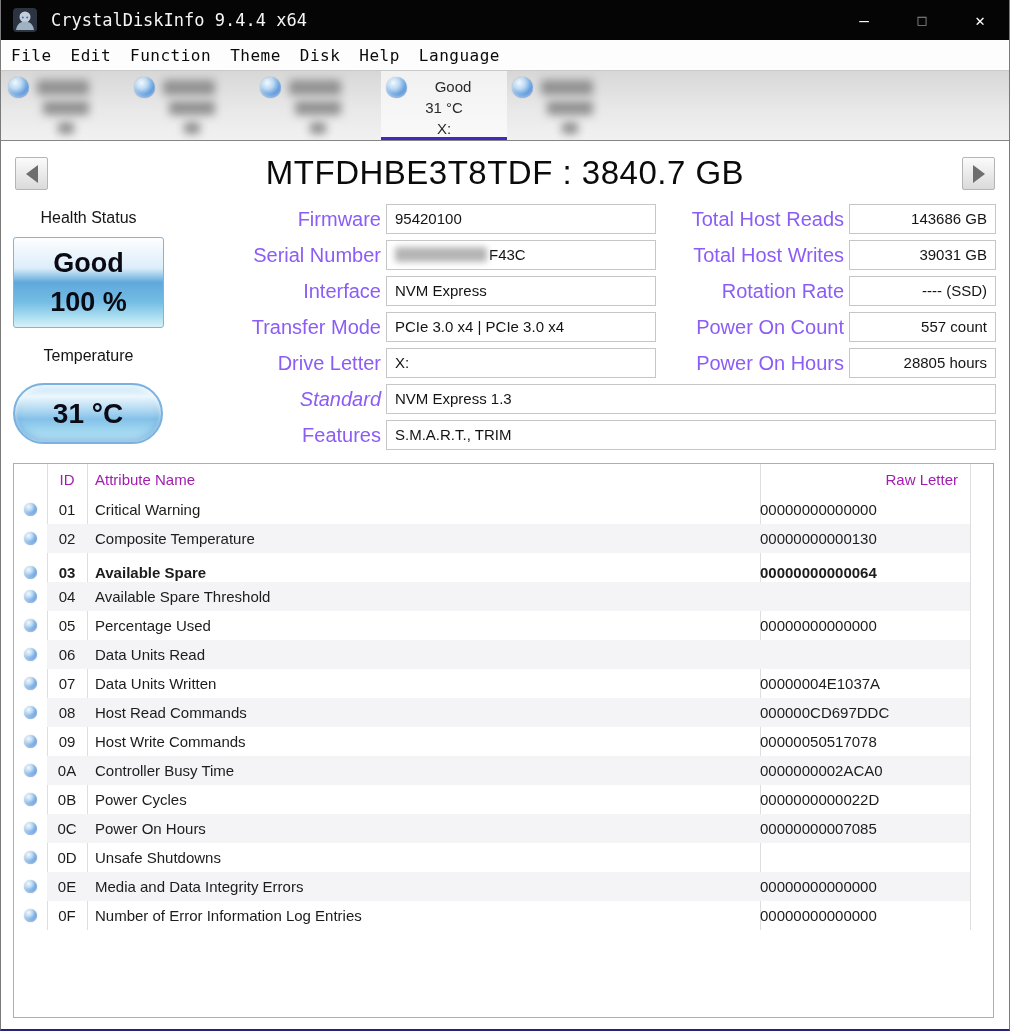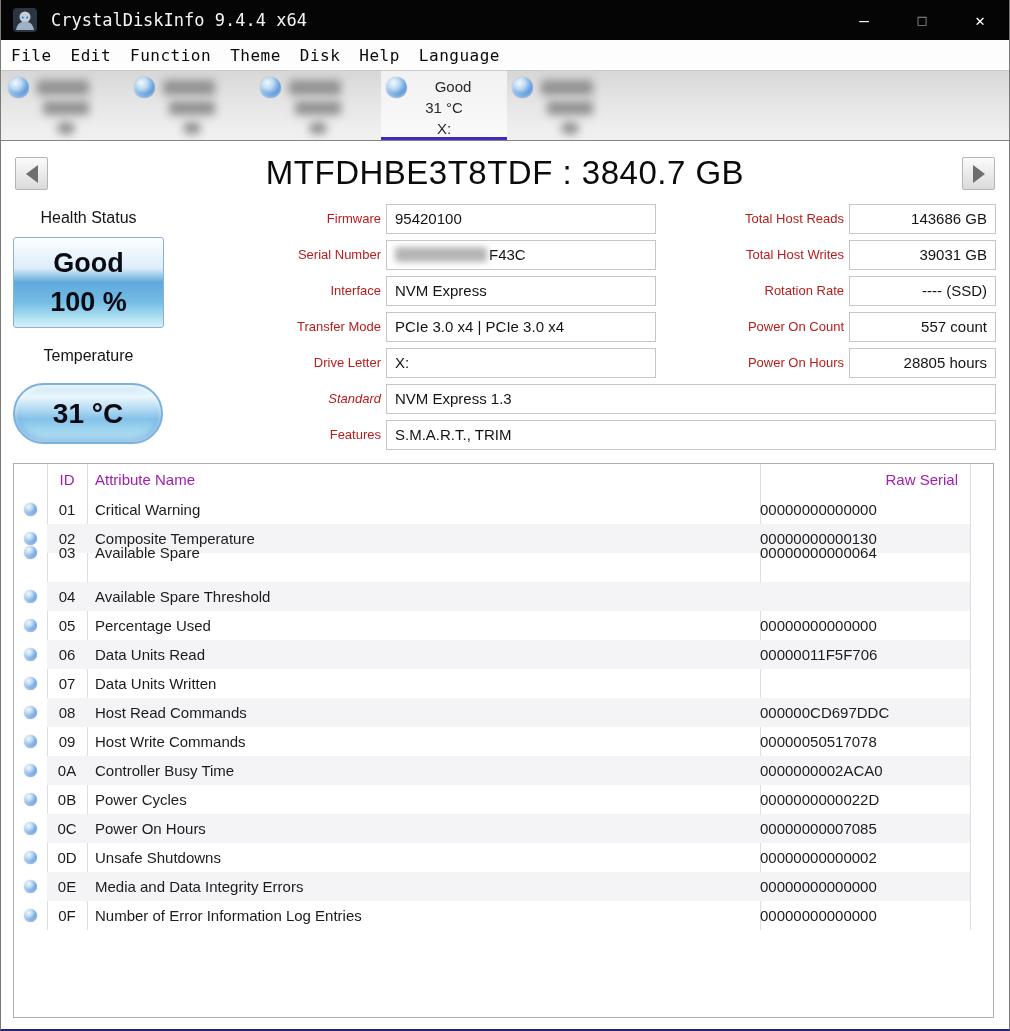--- a/index.html
+++ b/index.html
@@ -74,21 +74,21 @@
     font-size:27px; font-weight:700; color:#0a0a14; line-height:39px;
   }
   .temp-pill {
     position:absolute; left:12px; top:242px; width:150px; height:61px;
     border-radius:31px; border:2px solid #79b2e0;
     background:linear-gradient(180deg,#bfe0f5 0%, #ecf7fd 20%, #a5d3ef 48%, #84c1e9 60%, #a9ddf2 85%, #d2effa 100%);
     box-shadow:inset 0 3px 5px rgba(255,255,255,.8), inset 0 -4px 7px rgba(90,150,210,.55);
     display:flex; align-items:center; justify-content:center;
     font-size:28px; font-weight:700; color:#0a0a14;
   }
-  .f-label { position:absolute; height:30px; line-height:30px; text-align:right; font-size:13px; color:#b91c1c; white-space:nowrap; }
+  .f-label { position:absolute; height:30px; line-height:30px; text-align:right; font-size:20px; color:#8b5cf6; white-space:nowrap; }
   .f-box {
     position:absolute; height:30px; line-height:28px; background:#fff;
     border:1px solid #c6c6c6; font-size:15px; color:#141414;
     padding:0 8px; white-space:nowrap; overflow:hidden;
   }
   .f-box.right { text-align:right; }
   .redacted-block { display:inline-block; width:92px; height:15px; background:#b5b5b5; filter:blur(3px); border-radius:2px; vertical-align:-2px; margin-right:2px; }
   
   .smart-table {
     position:absolute; left:12px; top:322px; width:981px; height:555px;
@@ -219,36 +219,36 @@
         <div class="f-box right" style="left:848px; width:147px; top:207px;">28805 hours</div>
       </div>
 
     <div class="smart-table" id="smart-table">
       <div class="colline" style="left:33px;"></div>
       <div class="colline" style="left:73px;"></div>
       <div class="colline" style="left:746px;"></div>
       <div class="colline" style="left:956px;"></div>
       <div class="thead-cell" style="left:33px; width:40px; text-align:center;">ID</div>
       <div class="thead-cell" style="left:81px;">Attribute Name</div>
-      <div class="thead-cell" style="left:746px; width:204px; text-align:right; padding-right:6px;">Raw Serial</div>
+      <div class="thead-cell" style="left:746px; width:204px; text-align:right; padding-right:6px;">Raw Letter</div>
       <div id="smart-rows">
           <div class="t-row" style="top:31px;">
             <div class="orb t-orb"></div>
             <div class="t-id">01</div>
             <div class="t-name">Critical Warning</div>
             <div class="t-raw">00000000000000</div>
           </div>
           <div class="t-row" style="top:60px;">
             <div class="t-stripe"></div>
             <div class="orb t-orb"></div>
             <div class="t-id">02</div>
             <div class="t-name">Composite Temperature</div>
             <div class="t-raw">00000000000130</div>
           </div>
-          <div class="t-row" style="top:74px;">
+          <div class="t-row" style="top:94px;font-weight:bold;">
             <div class="orb t-orb"></div>
             <div class="t-id">03</div>
             <div class="t-name">Available Spare</div>
             <div class="t-raw">00000000000064</div>
           </div>
           <div class="t-row" style="top:118px;">
             <div class="t-stripe"></div>
             <div class="orb t-orb"></div>
             <div class="t-id">04</div>
             <div class="t-name">Available Spare Threshold</div>
@@ -257,26 +257,26 @@
             <div class="orb t-orb"></div>
             <div class="t-id">05</div>
             <div class="t-name">Percentage Used</div>
             <div class="t-raw">00000000000000</div>
           </div>
           <div class="t-row" style="top:176px;">
             <div class="t-stripe"></div>
             <div class="orb t-orb"></div>
             <div class="t-id">06</div>
             <div class="t-name">Data Units Read</div>
-            <div class="t-raw">00000011F5F706</div>
           </div>
           <div class="t-row" style="top:205px;">
             <div class="orb t-orb"></div>
             <div class="t-id">07</div>
             <div class="t-name">Data Units Written</div>
+            <div class="t-raw">00000004E1037A</div>
           </div>
           <div class="t-row" style="top:234px;">
             <div class="t-stripe"></div>
             <div class="orb t-orb"></div>
             <div class="t-id">08</div>
             <div class="t-name">Host Read Commands</div>
             <div class="t-raw">000000CD697DDC</div>
           </div>
           <div class="t-row" style="top:263px;">
             <div class="orb t-orb"></div>
@@ -301,21 +301,20 @@
             <div class="t-stripe"></div>
             <div class="orb t-orb"></div>
             <div class="t-id">0C</div>
             <div class="t-name">Power On Hours</div>
             <div class="t-raw">00000000007085</div>
           </div>
           <div class="t-row" style="top:379px;">
             <div class="orb t-orb"></div>
             <div class="t-id">0D</div>
             <div class="t-name">Unsafe Shutdowns</div>
-            <div class="t-raw">00000000000002</div>
           </div>
           <div class="t-row" style="top:408px;">
             <div class="t-stripe"></div>
             <div class="orb t-orb"></div>
             <div class="t-id">0E</div>
             <div class="t-name">Media and Data Integrity Errors</div>
             <div class="t-raw">00000000000000</div>
           </div>
           <div class="t-row" style="top:437px;">
             <div class="orb t-orb"></div>

